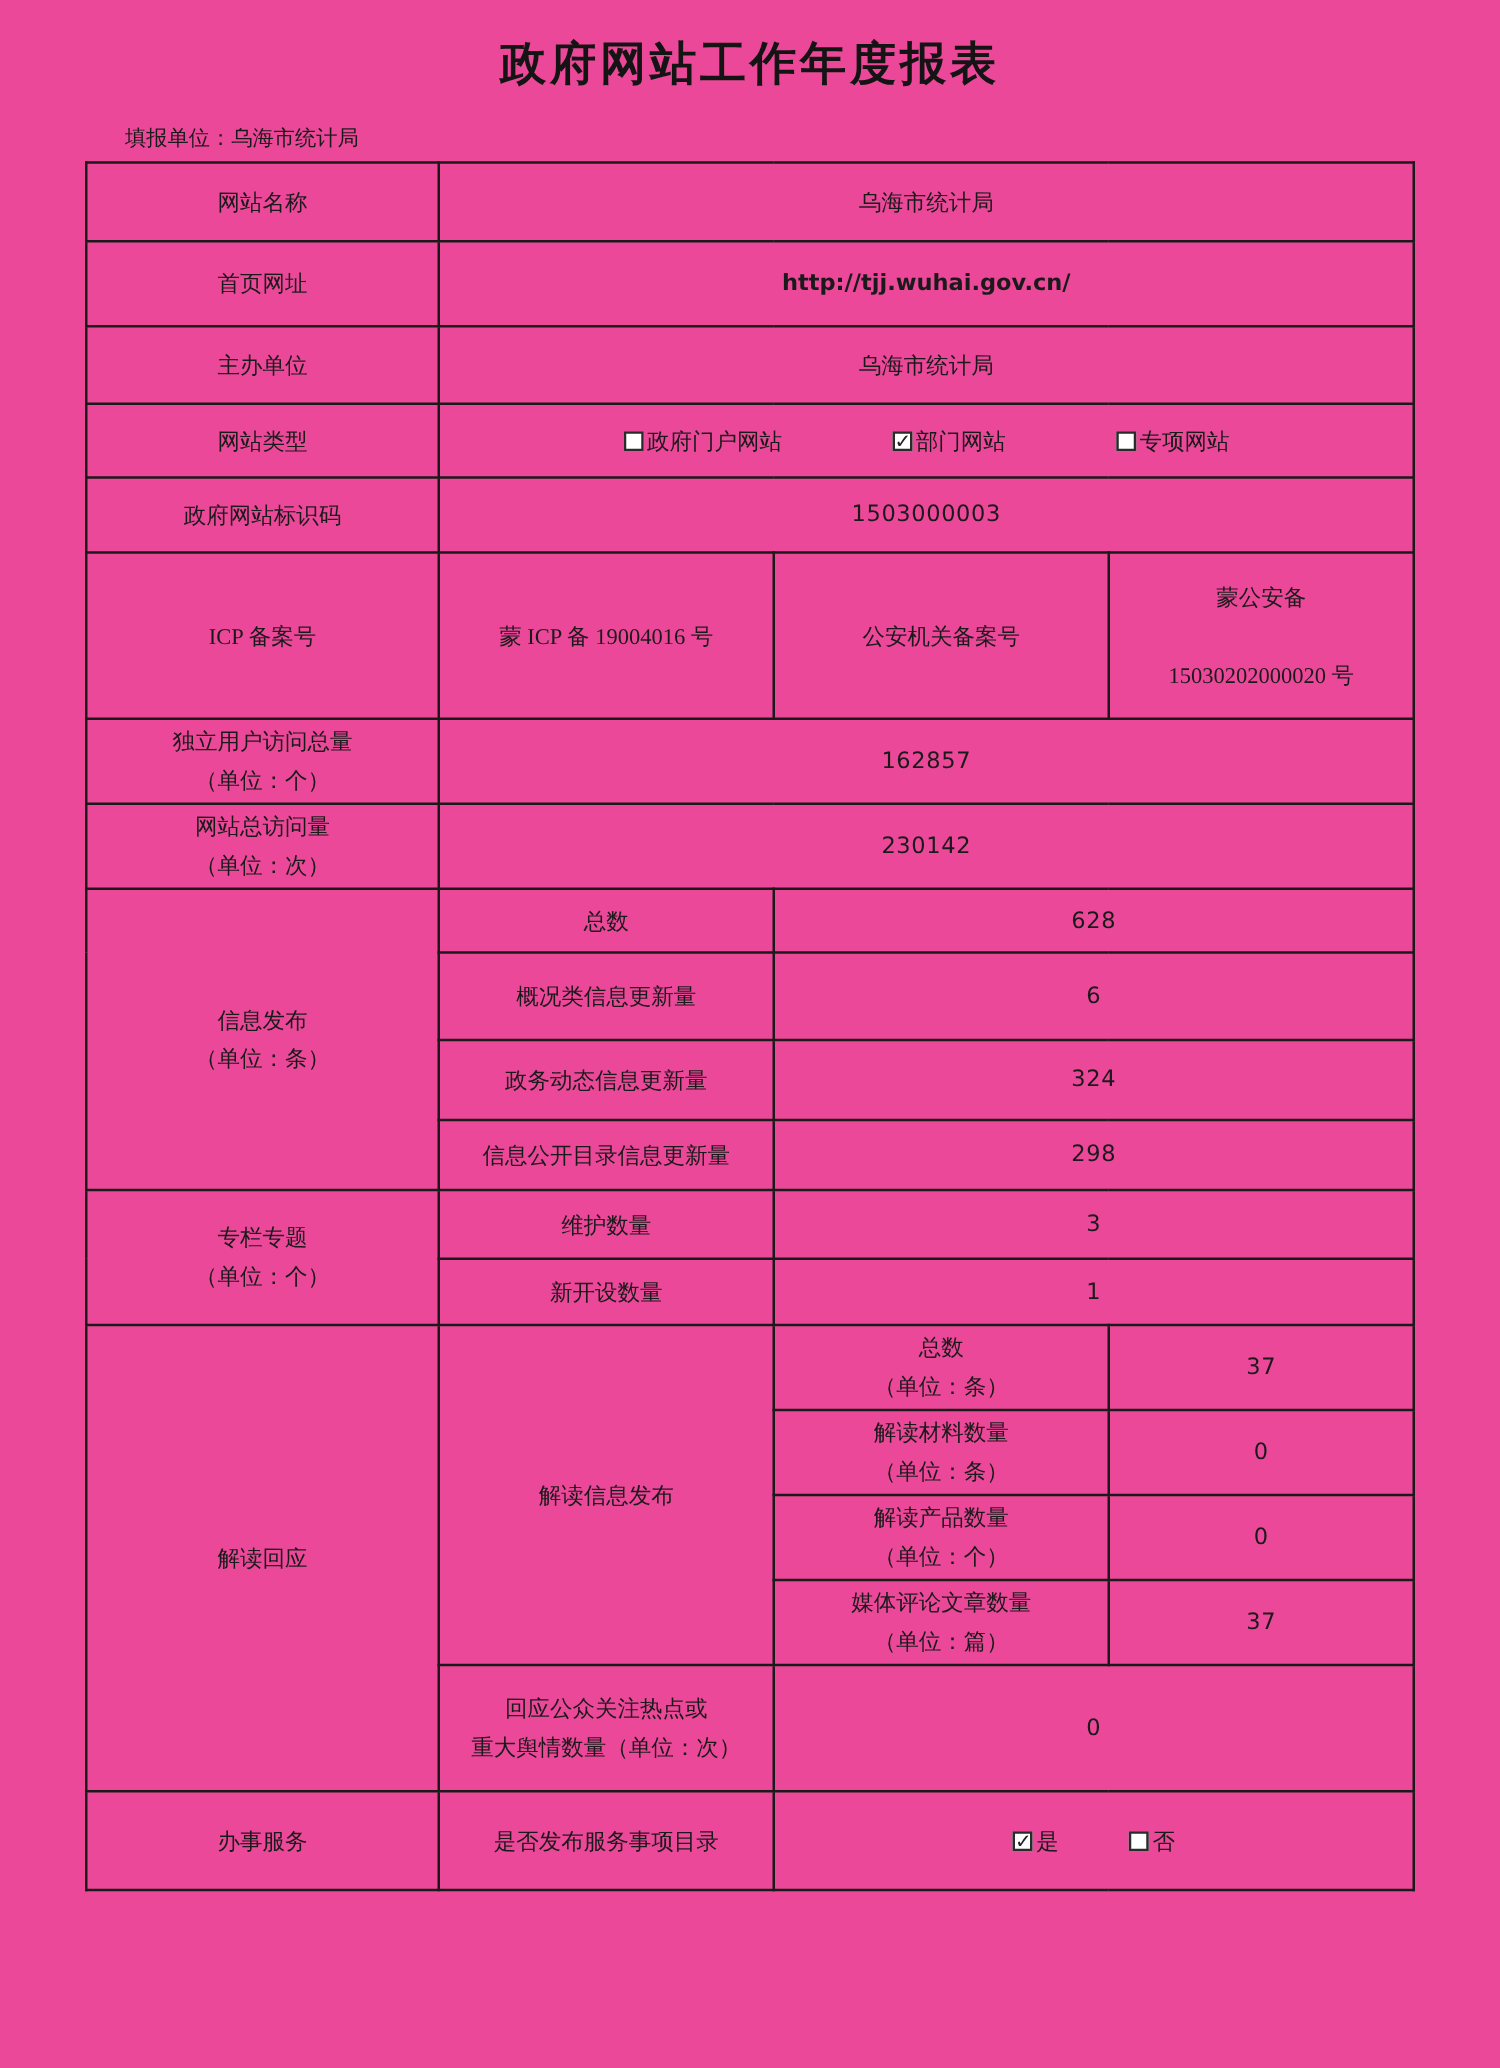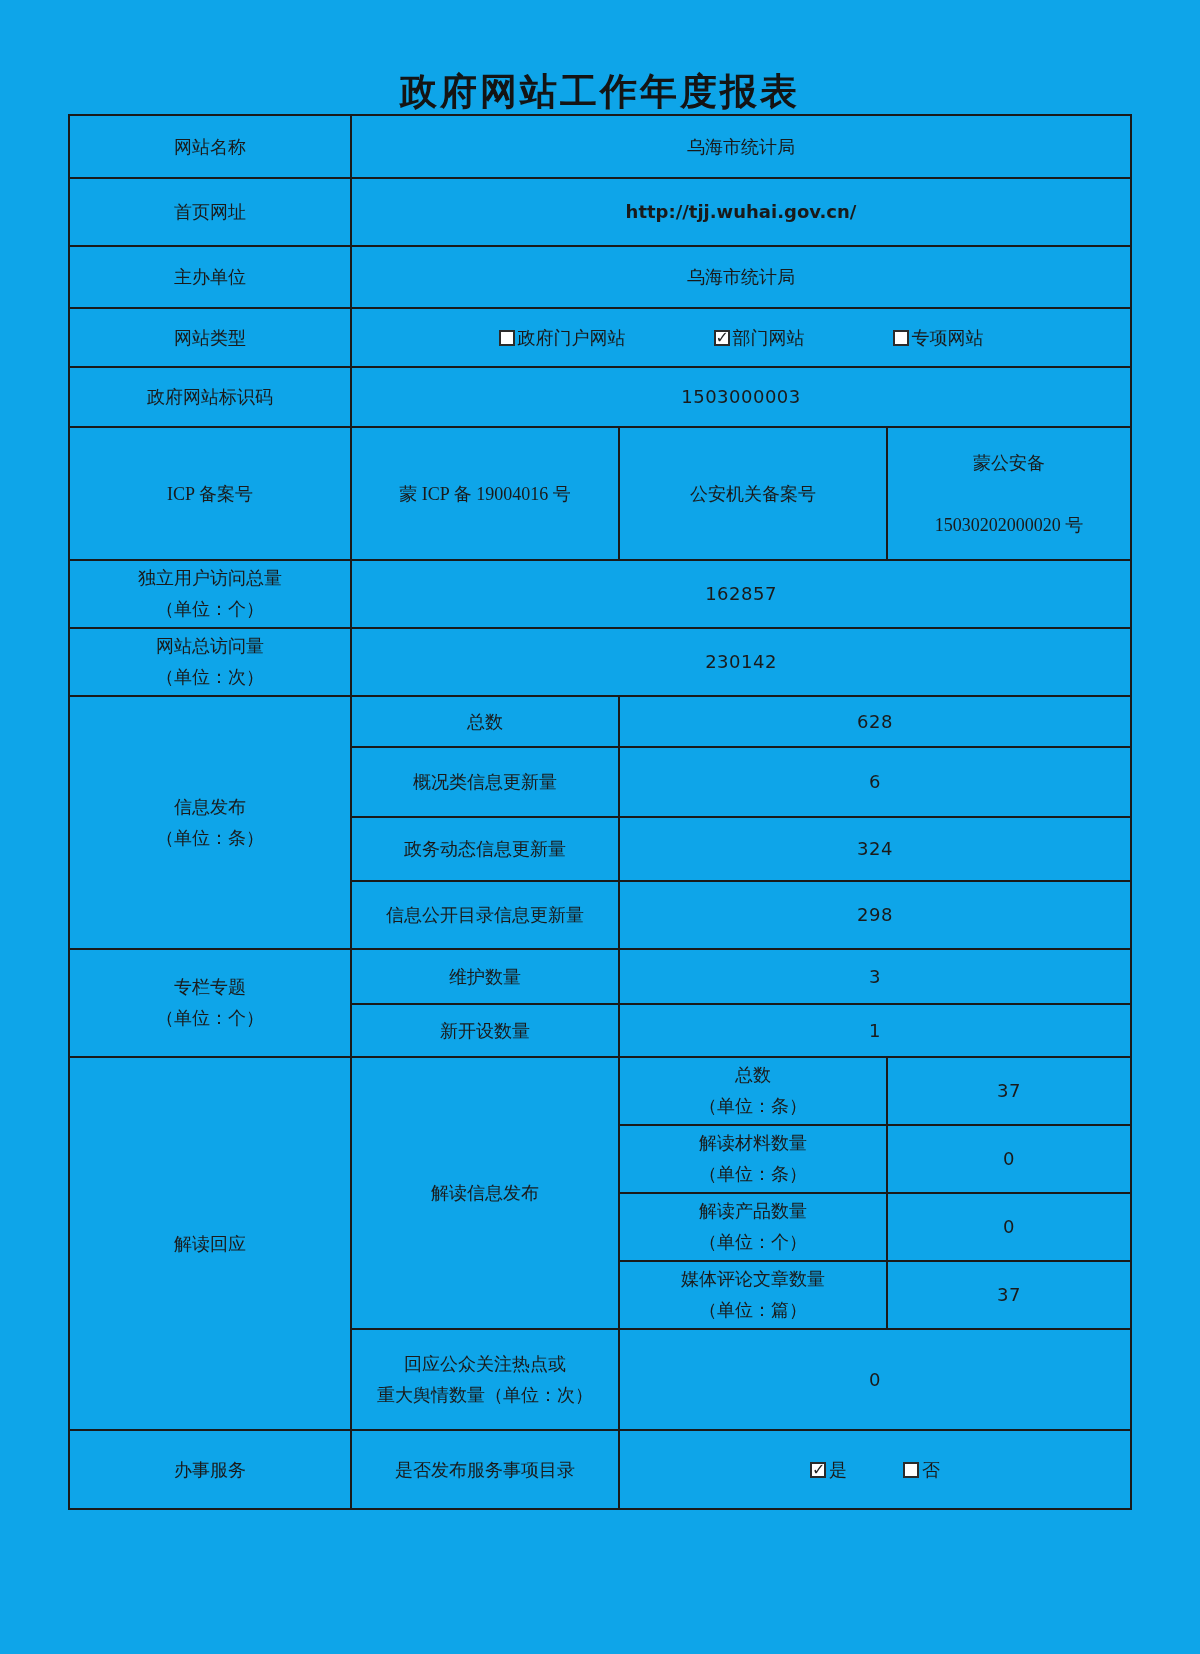--- a/index.html
+++ b/index.html
@@ -1,19 +1,19 @@
 <!DOCTYPE html>
 <html><head>
 <meta charset="utf-8">
 <style>
   html,body{margin:0;padding:0;background:#e8e8e8;}
   .page{
-    width:1200px;height:1654px;background:#0ea5e9;color:#1a1a1a;
+    width:1200px;height:1654px;background:#ec4899;color:#1a1a1a;
     font-family:"Liberation Serif","DejaVu Serif",serif;
-    position:relative;box-sizing:border-box;padding-top:70px;overflow:hidden;
+    position:relative;box-sizing:border-box;padding-top:30px;overflow:hidden;
     margin:0 auto;
   }
   .title{
     margin:0;text-align:center;font-size:37px;font-weight:bold;
     letter-spacing:3px;line-height:44px;color:#141414;
   }
   .subtitle{text-align:center;margin-top:33px;font-size:20px;letter-spacing:2px;}
   .unit{margin:25px 0 7px 100px;font-size:17px;}
   table.report{
     border-collapse:collapse;margin-left:68px;width:1062px;table-layout:fixed;
@@ -37,30 +37,31 @@
     position:relative;vertical-align:-2px;margin-right:3px;box-sizing:border-box;
     background:#fff;
   }
   .cb.checked::after{
     content:"✓";position:absolute;left:0px;top:-9px;font-size:16px;
     font-family:"DejaVu Sans",sans-serif;color:#222;
   }
   
   .h63 td,td.h63{height:63px;} .h68{height:68px;} .h62{height:62px;} .h59{height:59px;}
   .h60{height:60px;} .h133{height:133px;} .h61{height:61px;} .h67{height:67px;}
-  .h51{height:51px;} .h70{height:70px;border-radius:17px;} .h64{height:64px;} .h58{height:68px;border-radius:13px;}
+  .h51{height:51px;} .h70{height:70px;border-radius:17px;} .h64{height:64px;} .h58{height:56px;border-radius:13px;}
   .h55{height:55px;} .h53{height:53px;} .h66{height:66px;} .h101{height:101px;}
   .h79{height:79px;}
 </style>
 </head>
 <body>
 
 <div class="page">
 
   <h1 class="title">政府网站工作年度报表</h1>
+  <div class="unit">填报单位：乌海市统计局</div>
 
   <table class="report">
     <colgroup>
       <col style="width:282px">
         <col style="width:268px">
         <col style="width:268px">
         <col style="width:244px">
     </colgroup>
 
     <tbody>

